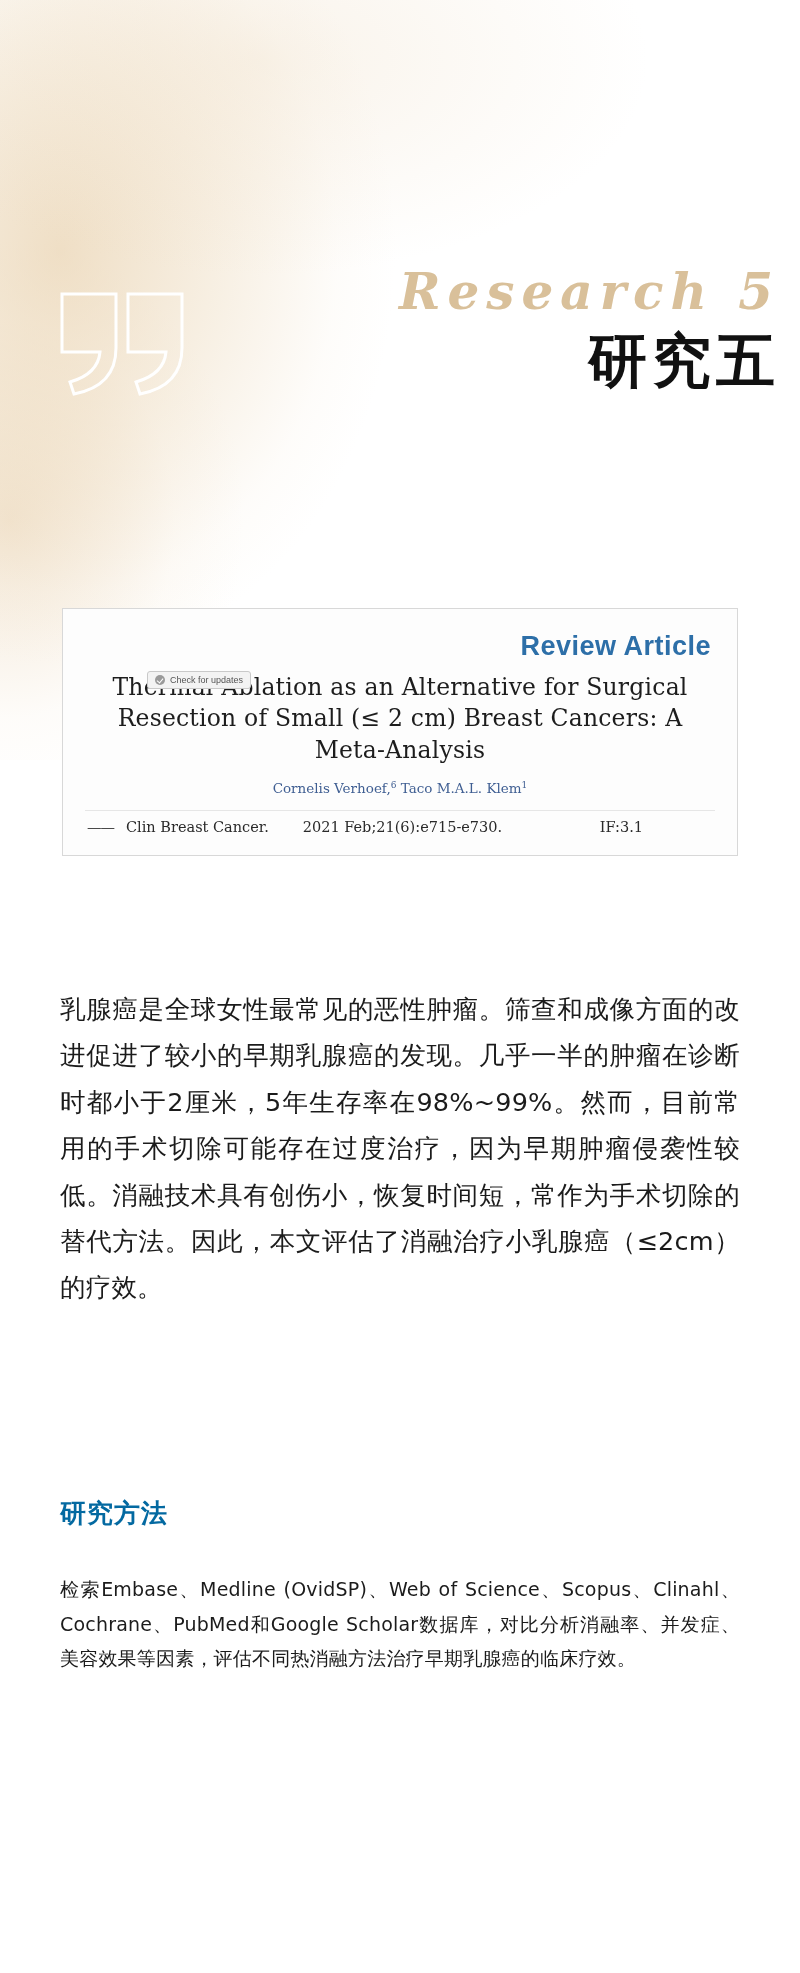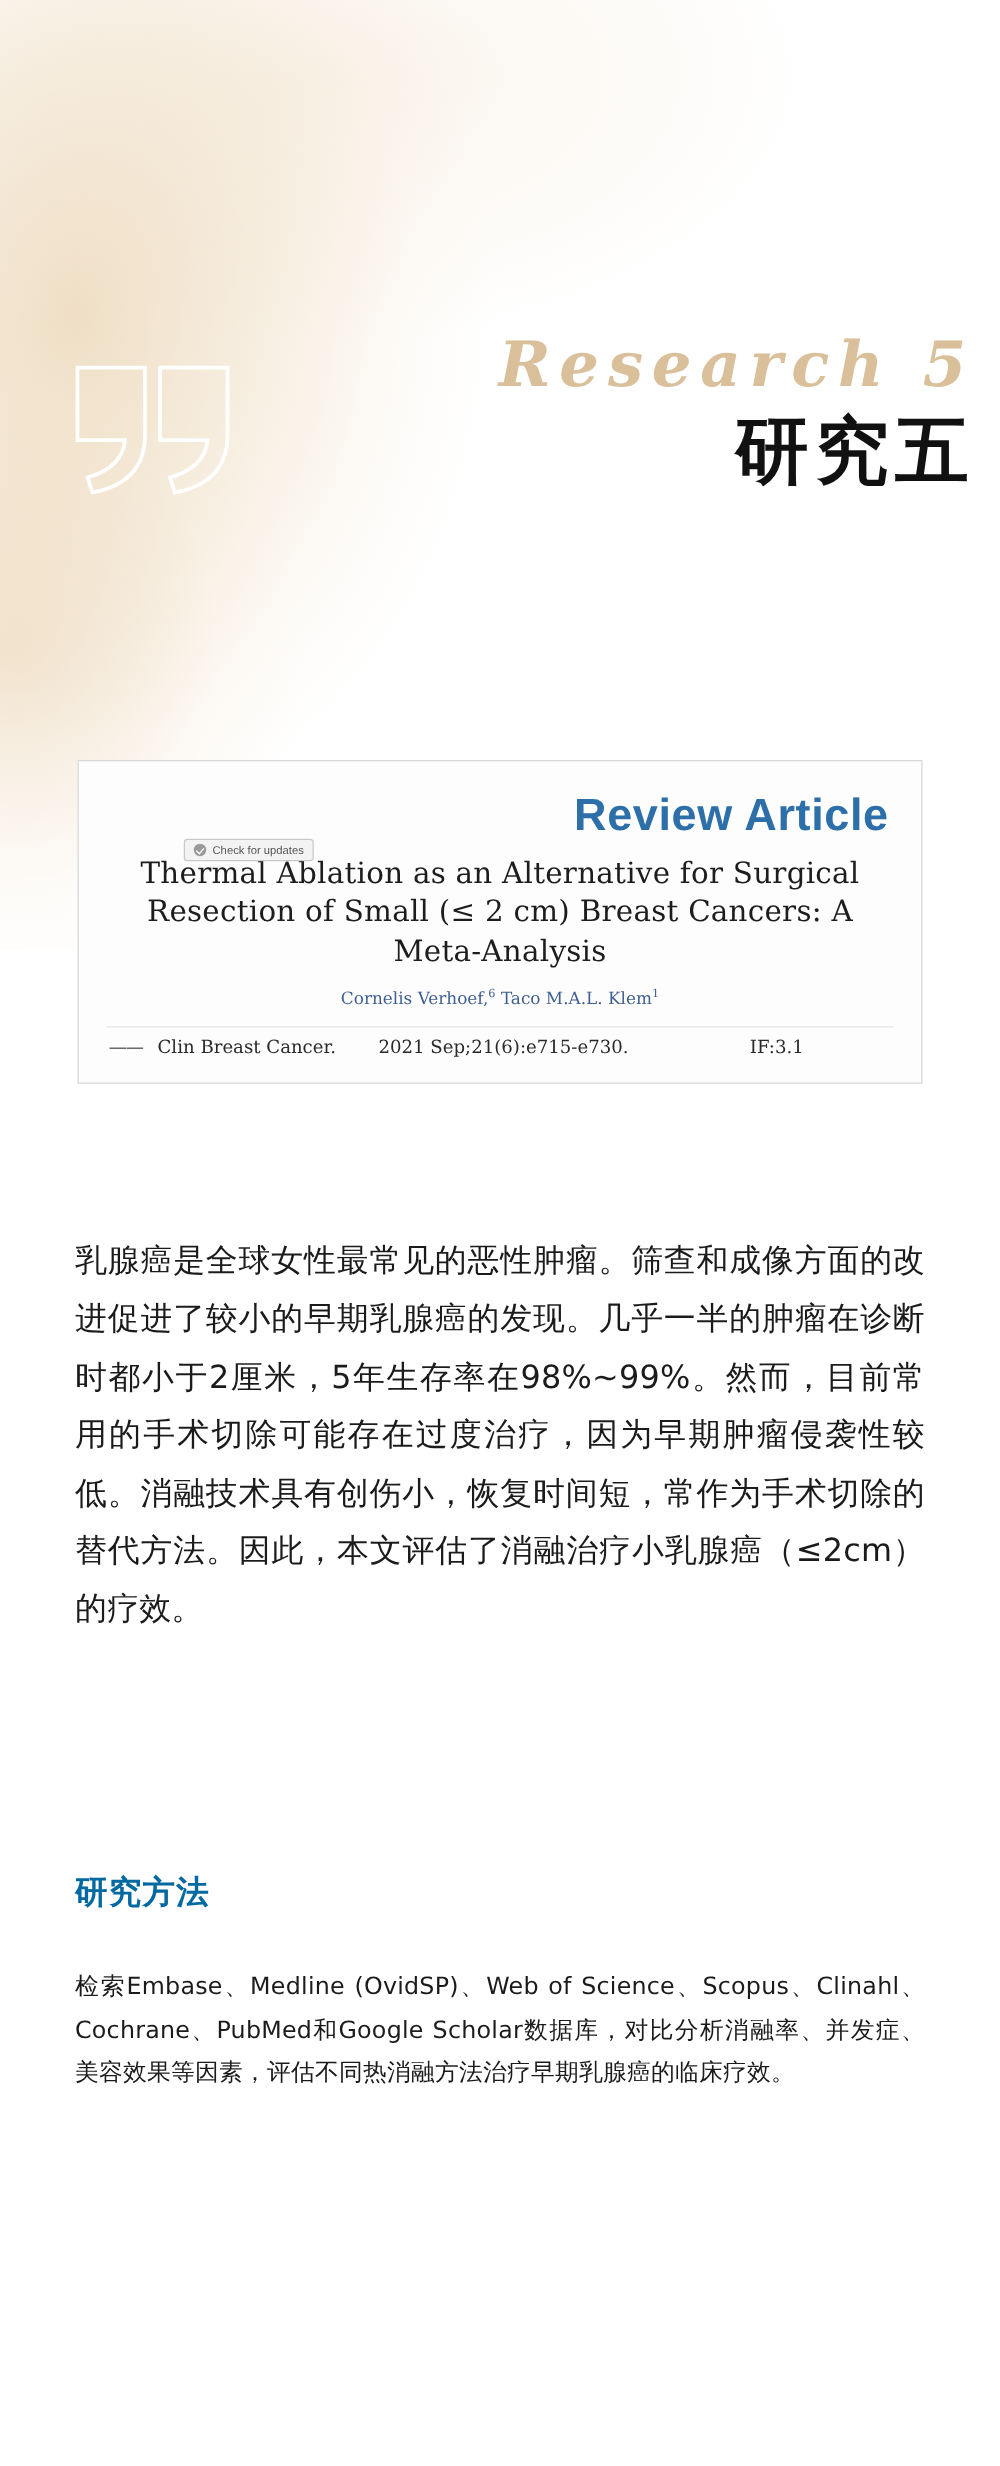--- a/index.html
+++ b/index.html
@@ -88,21 +88,21 @@
     width: 676px;
     box-sizing: border-box;
     border: 1px solid #d8d8d8;
     background: #fdfdfd;
     padding: 18px 22px 10px 22px;
   }
   .card-type {
     text-align: right;
     font-family: "Liberation Sans", sans-serif;
     font-weight: bold;
-    font-size: 36px;
+    font-size: 27px;
     color: #2d6fa8;
     letter-spacing: 0.5px;
     margin: 4px 4px 6px 0;
   }
   .updates-badge {
     position: absolute;
     left: 84px;
     top: 62px;
     display: flex;
     align-items: flex-start;
@@ -240,21 +240,21 @@
 
   <div class="paper-title">Thermal Ablation as an Alternative for Surgical Resection of Small (≤ 2 cm) Breast Cancers: A Meta-Analysis</div>
 
   <div class="authors">
     <div>Cornelis Verhoef,<sup>6</sup> Taco M.A.L. Klem<sup>1</sup></div>
   </div>
 
   <div class="source-row">
     <span class="dash">——</span>
     <span class="journal">Clin Breast Cancer.</span>
-    <span class="cite">2021 Sep;21(6):e715-e730.</span>
+    <span class="cite">2021 Feb;21(6):e715-e730.</span>
     <span class="if">IF:3.1</span>
   </div>
 </div>
 
 <div class="body-copy">乳腺癌是全球女性最常见的恶性肿瘤。筛查和成像方面的改进促进了较小的早期乳腺癌的发现。几乎一半的肿瘤在诊断时都小于2厘米，5年生存率在98%~99%。然而，目前常用的手术切除可能存在过度治疗，因为早期肿瘤侵袭性较低。消融技术具有创伤小，恢复时间短，常作为手术切除的替代方法。因此，本文评估了消融治疗小乳腺癌（≤2cm）的疗效。</div>
 
 <div class="section-heading">研究方法</div>
 
 <div class="body-copy2">检索Embase、Medline (OvidSP)、Web of Science、Scopus、Clinahl、Cochrane、PubMed和Google  Scholar数据库，对比分析消融率、并发症、美容效果等因素，评估不同热消融方法治疗早期乳腺癌的临床疗效。</div>
 

